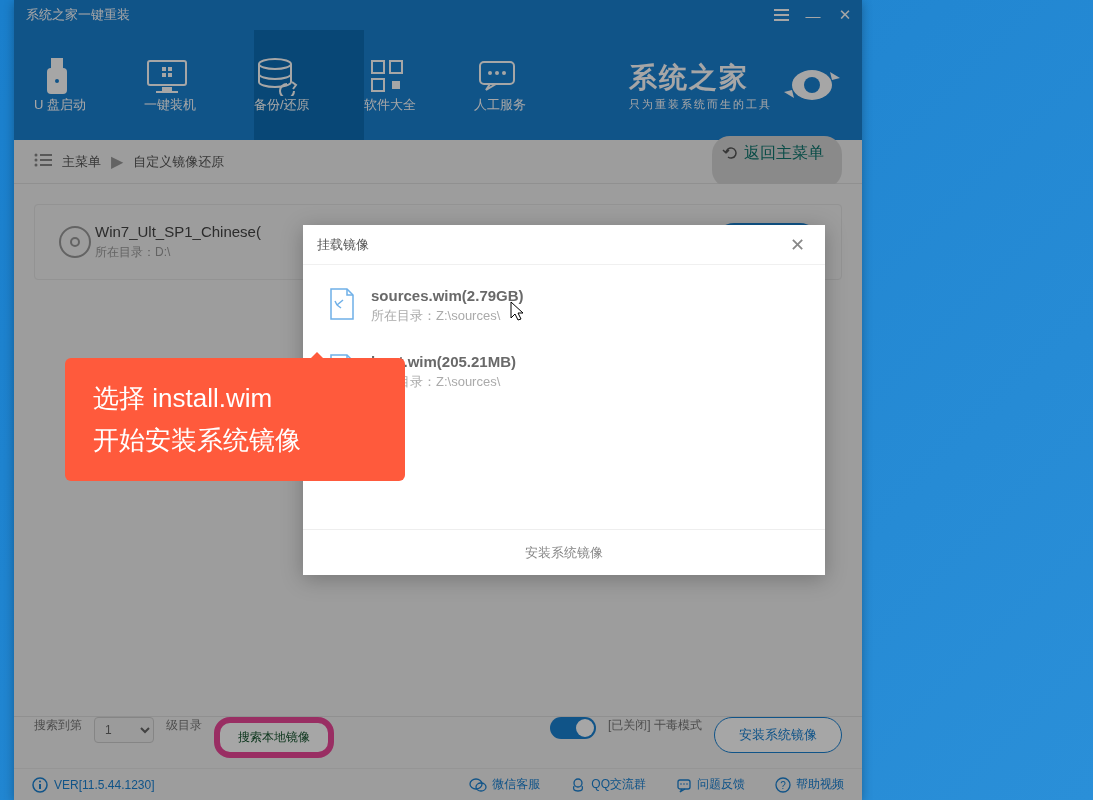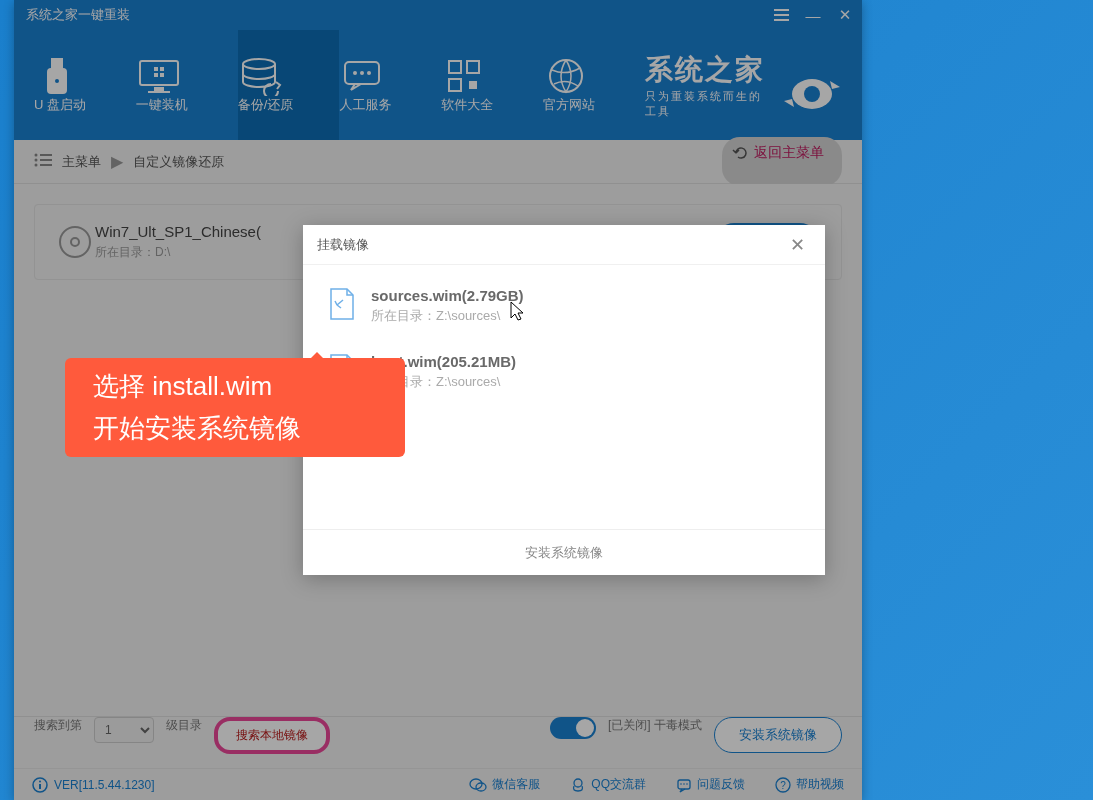--- a/index.html
+++ b/index.html
@@ -11,44 +11,44 @@
 .titlebar-text { color: #fff; font-size: 13px; }
 .titlebar-controls { display: flex; gap: 14px; align-items: center; }
 .titlebar-icon { width: 18px; height: 18px; color: #fff; cursor: pointer; display: flex; align-items: center; justify-content: center; font-size: 15px; }
 .hamburger { display: flex; flex-direction: column; gap: 3px; }
 .hamburger span { width: 15px; height: 2px; background: #fff; }
 
 .toolbar { height: 110px; background: #1a81d2; display: flex; align-items: center; padding: 0 20px; }
 .toolbar-item { width: 110px; height: 100%; display: flex; flex-direction: column; justify-content: center; gap: 0; color: #fff; font-size: 13px; cursor: pointer; }
 .toolbar-item.active { background: #0d6db5; }
 .toolbar-icon { width: 46px; height: 40px; display: flex; align-items: center; justify-content: center; }
-.brand { margin-left: auto; display: flex; align-items: flex-end; gap: 10px; }
+.brand { margin-left: auto; display: flex; align-items: center; gap: 10px; }
 .brand-text { color: #fff; }
 .brand-main { font-size: 28px; font-weight: bold; letter-spacing: 2px; }
 .brand-sub { font-size: 11px; letter-spacing: 2px; }
 .brand-logo { width: 60px; height: 50px; }
 
 .breadcrumb-bar { height: 44px; background: #f1f1f1; border-bottom: 1px solid #ddd; display: flex; align-items: center; padding: 0 20px; gap: 10px; }
 .bc-icon { color: #888; }
 .bc-text { color: #555; font-size: 13px; }
 .bc-arrow { color: #999; }
-.back-main-btn { margin-left: auto; background: #d5d5d5; border: none; border-radius: 18px; padding: 7px 18px 24px 10px; color: #be185d; font-size: 14px; cursor: pointer; display: flex; align-items: center; gap: 6px; }
+.back-main-btn { margin-left: auto; background: #d5d5d5; border: none; border-radius: 18px; padding: 7px 18px 24px 10px; color: #0f766e; font-size: 16px; cursor: pointer; display: flex; align-items: center; gap: 6px; }
 
 .content { flex: 1; background: #f1f1f1; position: relative; }
 .mirror-row { margin: 20px 20px 0; background: #f1f1f1; border: 1px solid #e2e2e2; border-radius: 4px; padding: 18px 22px; display: flex; align-items: center; gap: 2px; }
 .mirror-icon { width: 36px; height: 36px; flex-shrink: 0; }
 .mirror-info { flex: 1; }
 .mirror-title { color: #444; font-size: 15px; font-weight: 500; }
 .mirror-path { color: #999; font-size: 12px; margin-top: 4px; }
 .mirror-btn { margin-left: auto; background: #1a81d2; color: #fff; border: none; border-radius: 20px; padding: 10px 24px; font-size: 14px; cursor: pointer; }
 
 .bottom-bar { height: 52px; background: #f1f1f1; border-top: 1px solid #ddd; display: flex; align-items: flex-start; padding: 0 20px; gap: 12px; }
 .bottom-label { color: #777; font-size: 12px; }
 .bottom-select { width: 60px; padding: 4px 6px; border: 1px solid #ccc; border-radius: 4px; font-size: 12px; color: #666; }
-.bottom-btn { padding: 6px 18px; border: 4px solid #ec4899; border-radius: 16px; background: #fff; color: #b91c1c; font-size: 12px; cursor: pointer; }
+.bottom-btn { padding: 6px 18px; border: 6px solid #ec4899; border-radius: 16px; background: #fff; color: #14532d; font-size: 12px; cursor: pointer; }
 .toggle { width: 46px; height: 22px; background: #1a81d2; border-radius: 11px; position: relative; cursor: pointer; margin-left: auto; }
 .toggle::after { content: ""; position: absolute; right: 2px; top: 2px; width: 18px; height: 18px; background: #fff; border-radius: 50%; }
 .toggle-label { color: #777; font-size: 12px; }
 .install-btn { padding: 8px 24px; border: 1px solid #1a81d2; border-radius: 18px; background: #fff; color: #1a81d2; font-size: 13px; cursor: pointer; }
 
 .status-bar { height: 32px; background: #f1f1f1; border-top: 1px solid #e5e5e5; display: flex; align-items: center; padding: 0 18px; gap: 20px; }
 .version { color: #1a81d2; font-size: 12px; display: flex; align-items: center; gap: 6px; }
 .status-links { margin-left: auto; display: flex; gap: 30px; }
 .status-link { color: #1a81d2; font-size: 12px; display: flex; align-items: center; gap: 5px; cursor: pointer; }
 
@@ -58,21 +58,21 @@
 .modal-header { height: 40px; display: flex; align-items: center; padding: 0 14px; border-bottom: 1px solid #f0f0f0; }
 .modal-title { color: #555; font-size: 13px; }
 .modal-close { margin-left: auto; color: #888; font-size: 18px; cursor: pointer; padding: 0 6px; }
 .modal-body { flex: 1; padding: 12px 24px; }
 .modal-item { display: flex; align-items: flex-start; gap: 14px; padding: 10px 0 18px; cursor: pointer; }
 .file-icon { width: 30px; height: 34px; flex-shrink: 0; }
 .modal-item-title { color: #696969; font-size: 15px; font-weight: 600; }
 .modal-item-path { color: #aaa; font-size: 13px; margin-top: 3px; }
 .modal-footer { height: 46px; border-top: 1px solid #eee; display: flex; align-items: center; justify-content: center; color: #888; font-size: 13px; cursor: pointer; }
 
-.callout { position: absolute; left: 51px; top: 358px; width: 340px; background: #ff5a3c; color: #fff; border-radius: 6px; padding: 8px 28px; z-index: 20; font-size: 26px; line-height: 1.6; }
+.callout { position: absolute; left: 51px; top: 358px; width: 340px; background: #ff5a3c; color: #fff; border-radius: 6px; padding: 20px 28px; z-index: 20; font-size: 26px; line-height: 1.6; }
 .callout::before { content: ""; position: absolute; top: -18px; left: 240px; border: 12px solid transparent; border-bottom-color: #ff5a3c; }
 
 .cursor { position: absolute; left: 495px; top: 300px; z-index: 30; pointer-events: none; }
 </style>
 </head>
 <body>
 
 <div class="app-window">
 
   <div class="titlebar">
@@ -120,49 +120,40 @@
             <path d="M4 8 v18 a16 5 0 0 0 32 0 V8" fill="none" stroke="#fff" stroke-width="2"></path>
             <path d="M4 18 a16 5 0 0 0 32 0" fill="none" stroke="#fff" stroke-width="2"></path>
             <path d="M32 28 a7 7 0 1 0 7 7" fill="none" stroke="#fff" stroke-width="2"></path>
             <path d="M37 26 l4 3 l-3 4" fill="none" stroke="#fff" stroke-width="2"></path>
           </svg>
       </div>
       <span>备份/还原</span>
     </div>
     <div class="toolbar-item">
       <div class="toolbar-icon">
+        <svg width="38" height="38" viewBox="0 0 38 38">
+            <rect x="4" y="4" width="12" height="12" fill="none" stroke="#fff" stroke-width="2"></rect>
+            <rect x="22" y="4" width="12" height="12" fill="none" stroke="#fff" stroke-width="2"></rect>
+            <rect x="4" y="22" width="12" height="12" fill="none" stroke="#fff" stroke-width="2"></rect>
+            <rect x="24" y="24" width="8" height="8" fill="#fff"></rect>
+          </svg>
+      </div>
+      <span>软件大全</span>
+    </div>
+    <div class="toolbar-item">
+      <div class="toolbar-icon">
         <svg width="42" height="36" viewBox="0 0 42 36">
             <rect x="4" y="4" width="34" height="22" rx="4" fill="none" stroke="#fff" stroke-width="2"></rect>
             <path d="M14 26 l-4 6 l10 -6" fill="none" stroke="#fff" stroke-width="2"></path>
             <circle cx="14" cy="15" r="2" fill="#fff"></circle>
             <circle cx="21" cy="15" r="2" fill="#fff"></circle>
             <circle cx="28" cy="15" r="2" fill="#fff"></circle>
           </svg>
       </div>
       <span>人工服务</span>
-    </div>
-    <div class="toolbar-item">
-      <div class="toolbar-icon">
-        <svg width="38" height="38" viewBox="0 0 38 38">
-            <rect x="4" y="4" width="12" height="12" fill="none" stroke="#fff" stroke-width="2"></rect>
-            <rect x="22" y="4" width="12" height="12" fill="none" stroke="#fff" stroke-width="2"></rect>
-            <rect x="4" y="22" width="12" height="12" fill="none" stroke="#fff" stroke-width="2"></rect>
-            <rect x="24" y="24" width="8" height="8" fill="#fff"></rect>
-          </svg>
-      </div>
-      <span>软件大全</span>
-    </div>
-    <div class="toolbar-item">
-      <div class="toolbar-icon">
-        <svg width="40" height="40" viewBox="0 0 40 40">
-            <circle cx="20" cy="20" r="16" fill="none" stroke="#fff" stroke-width="2"></circle>
-            <path d="M6 14 Q20 20 34 12 M8 28 Q20 22 32 30 M20 4 Q10 20 20 36 Q30 20 20 4" fill="none" stroke="#fff" stroke-width="1.5"></path>
-          </svg>
-      </div>
-      <span>官方网站</span>
     </div>
     <div class="brand">
       <div class="brand-text">
         <div class="brand-main">系统之家</div>
         <div class="brand-sub">只为重装系统而生的工具</div>
       </div>
       <div class="brand-logo">
         <svg width="60" height="50" viewBox="0 0 60 50">
             <path d="M10 25 a20 15 0 0 1 40 0 a20 15 0 0 1 -40 0" fill="#fff"></path>
             <circle cx="30" cy="25" r="8" fill="#1a81d2"></circle>

